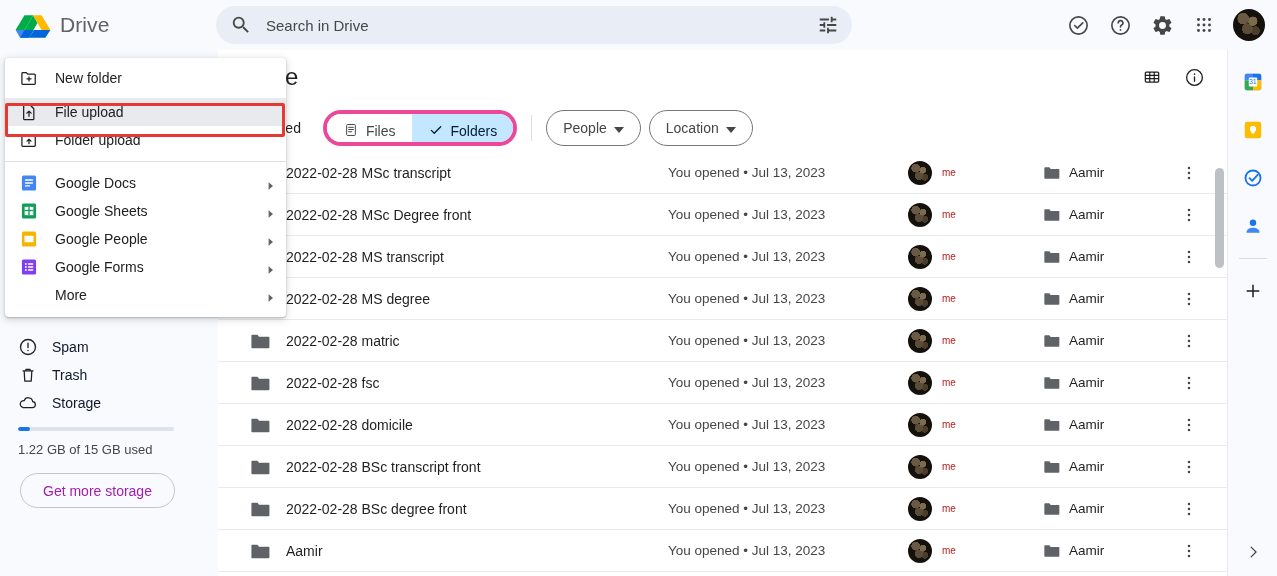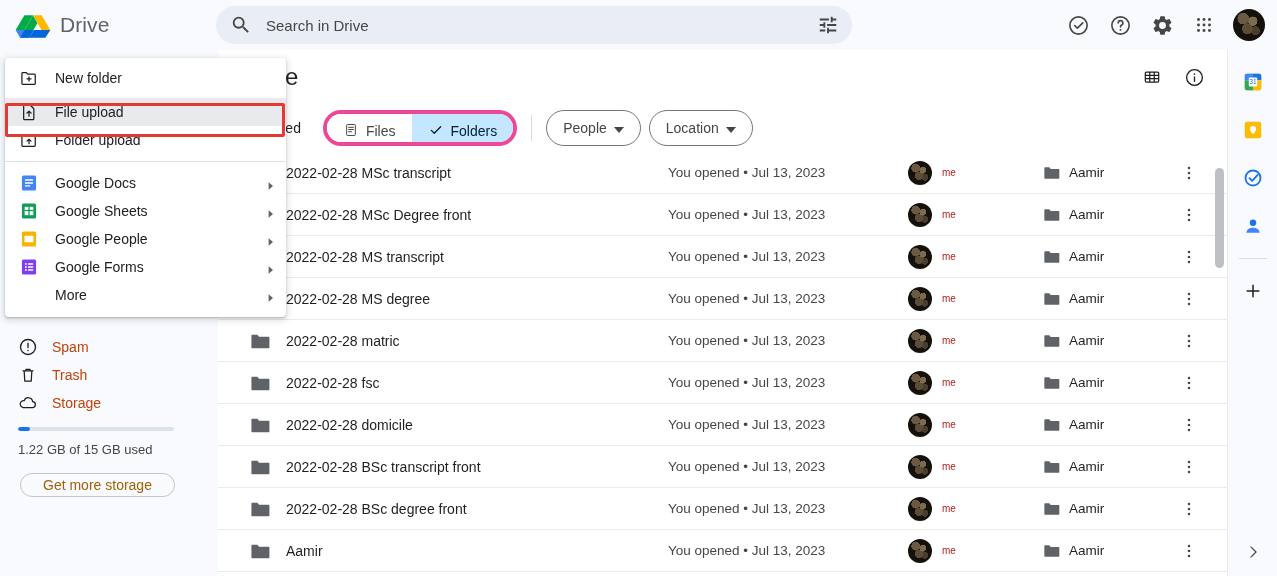--- a/index.html
+++ b/index.html
@@ -67,35 +67,35 @@
 
   
   .sidebar {
     position: absolute; left: 0; top: 50px;
     width: 218px; height: 526px;
     background: #f8fafd;
   }
   .side-item {
     height: 28px; display: flex; align-items: center;
     padding-left: 18px; border-radius: 0 14px 14px 0;
-    cursor: pointer; font-size: 14px; color: #c2410c;
+    cursor: pointer; font-size: 14px; color: #0f172a;
   }
   .side-item .si-ico { width: 20px; height: 20px; flex: 0 0 auto; margin-right: 14px; }
   .side-item .si-label { white-space: nowrap; }
 
   .storage-bar-wrap {
     margin: 10px 18px 0 18px; width: 156px; height: 4px;
     background: #dde3ea; border-radius: 2px; overflow: hidden; cursor: pointer;
   }
   .storage-bar-fill { height: 4px; background: #1a73e8; border-radius: 2px; width: 8%; }
   .storage-text { margin: 11px 0 0 18px; font-size: 13px; color: #444746; }
   .get-storage-btn {
-    margin: 16px 0 0 20px; height: 24px; padding: 0 22px;
+    margin: 16px 0 0 20px; height: 35px; padding: 0 22px;
     border: 1px solid #c4c7c5; border-radius: 18px;
-    background: transparent; color: #a16207; font-size: 14px;
+    background: transparent; color: #a21caf; font-size: 14px;
     font-family: "Liberation Sans", sans-serif; cursor: pointer;
   }
 
   
   .content {
     position: absolute; left: 218px; top: 50px;
     width: 1009px; height: 526px; background: #ffffff;
     overflow: hidden;
   }
   .content-head {

